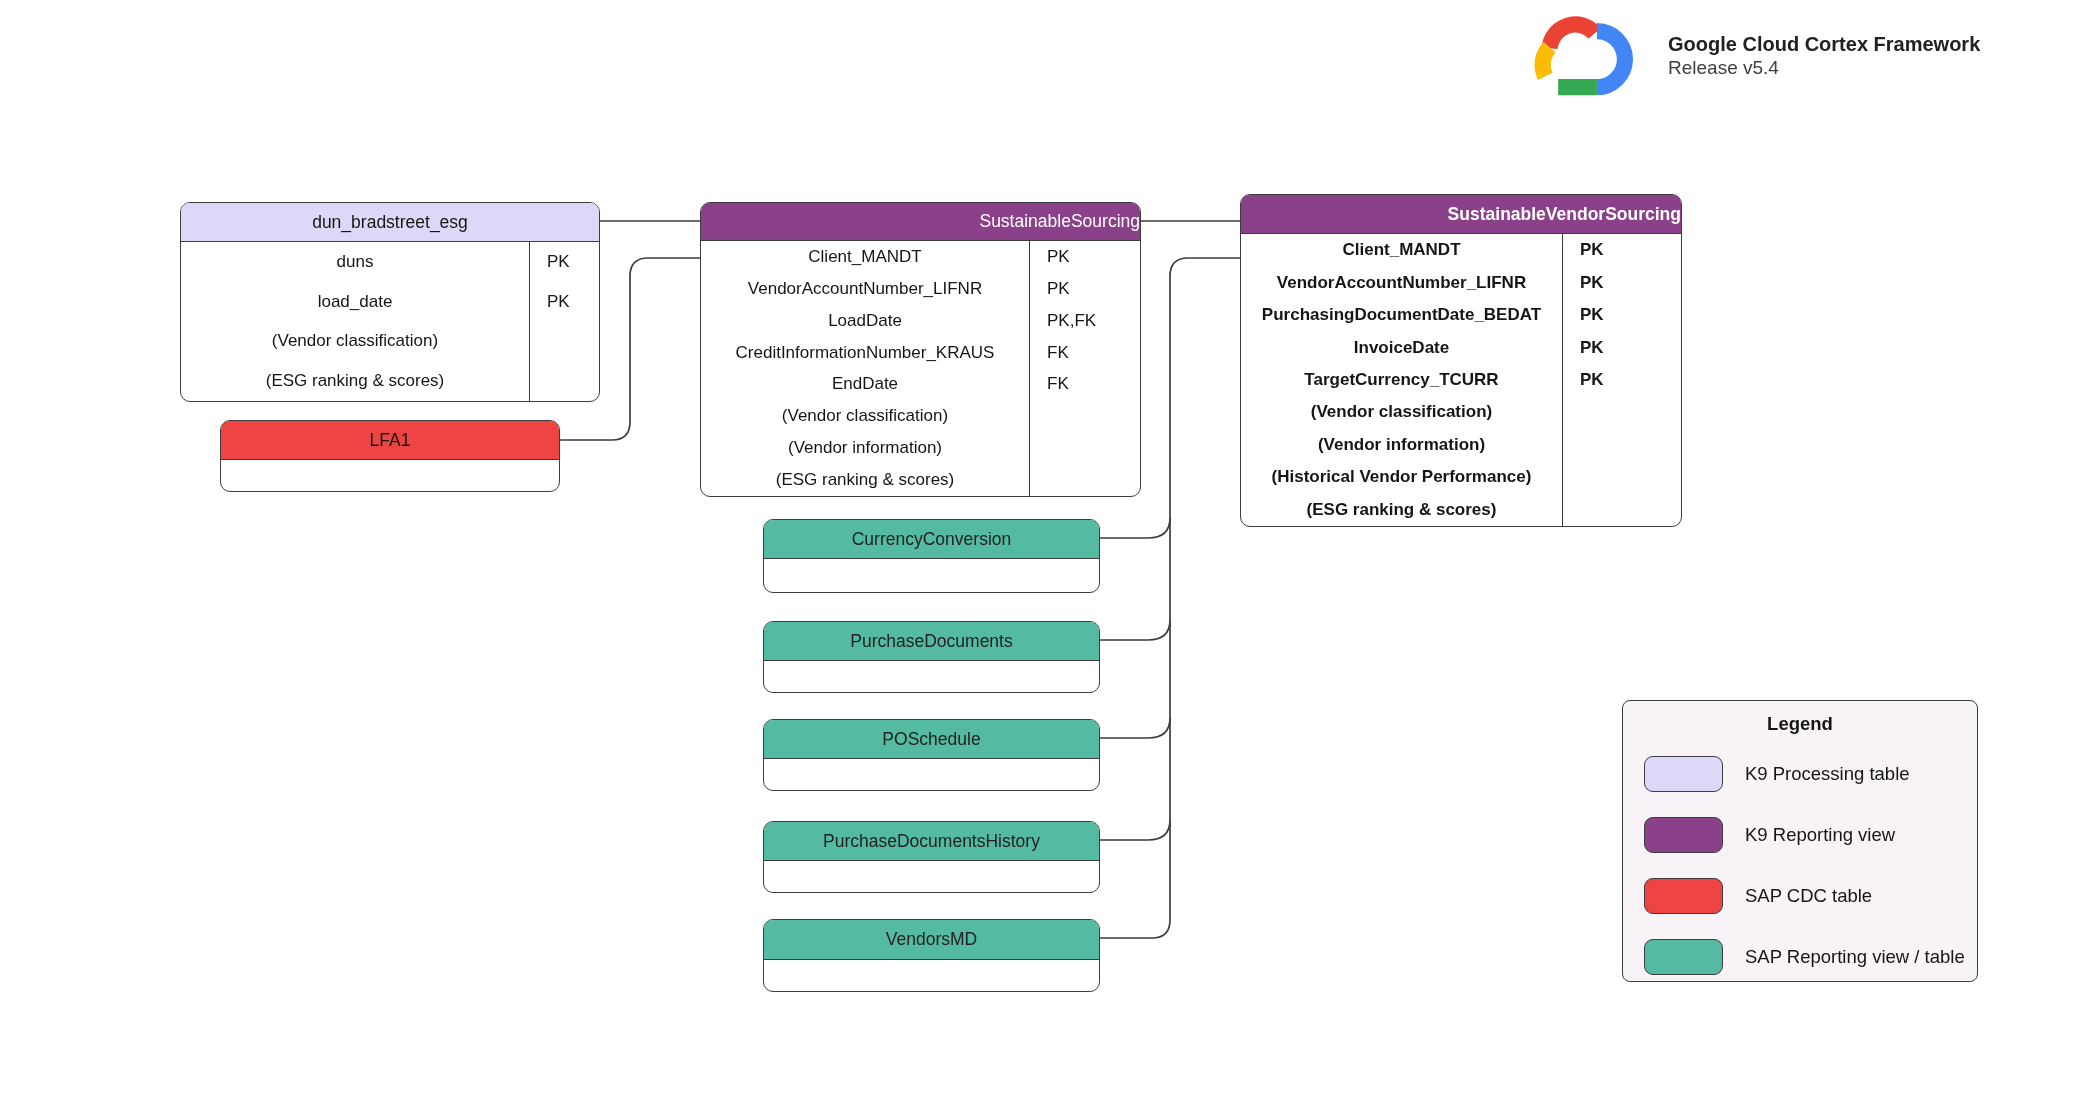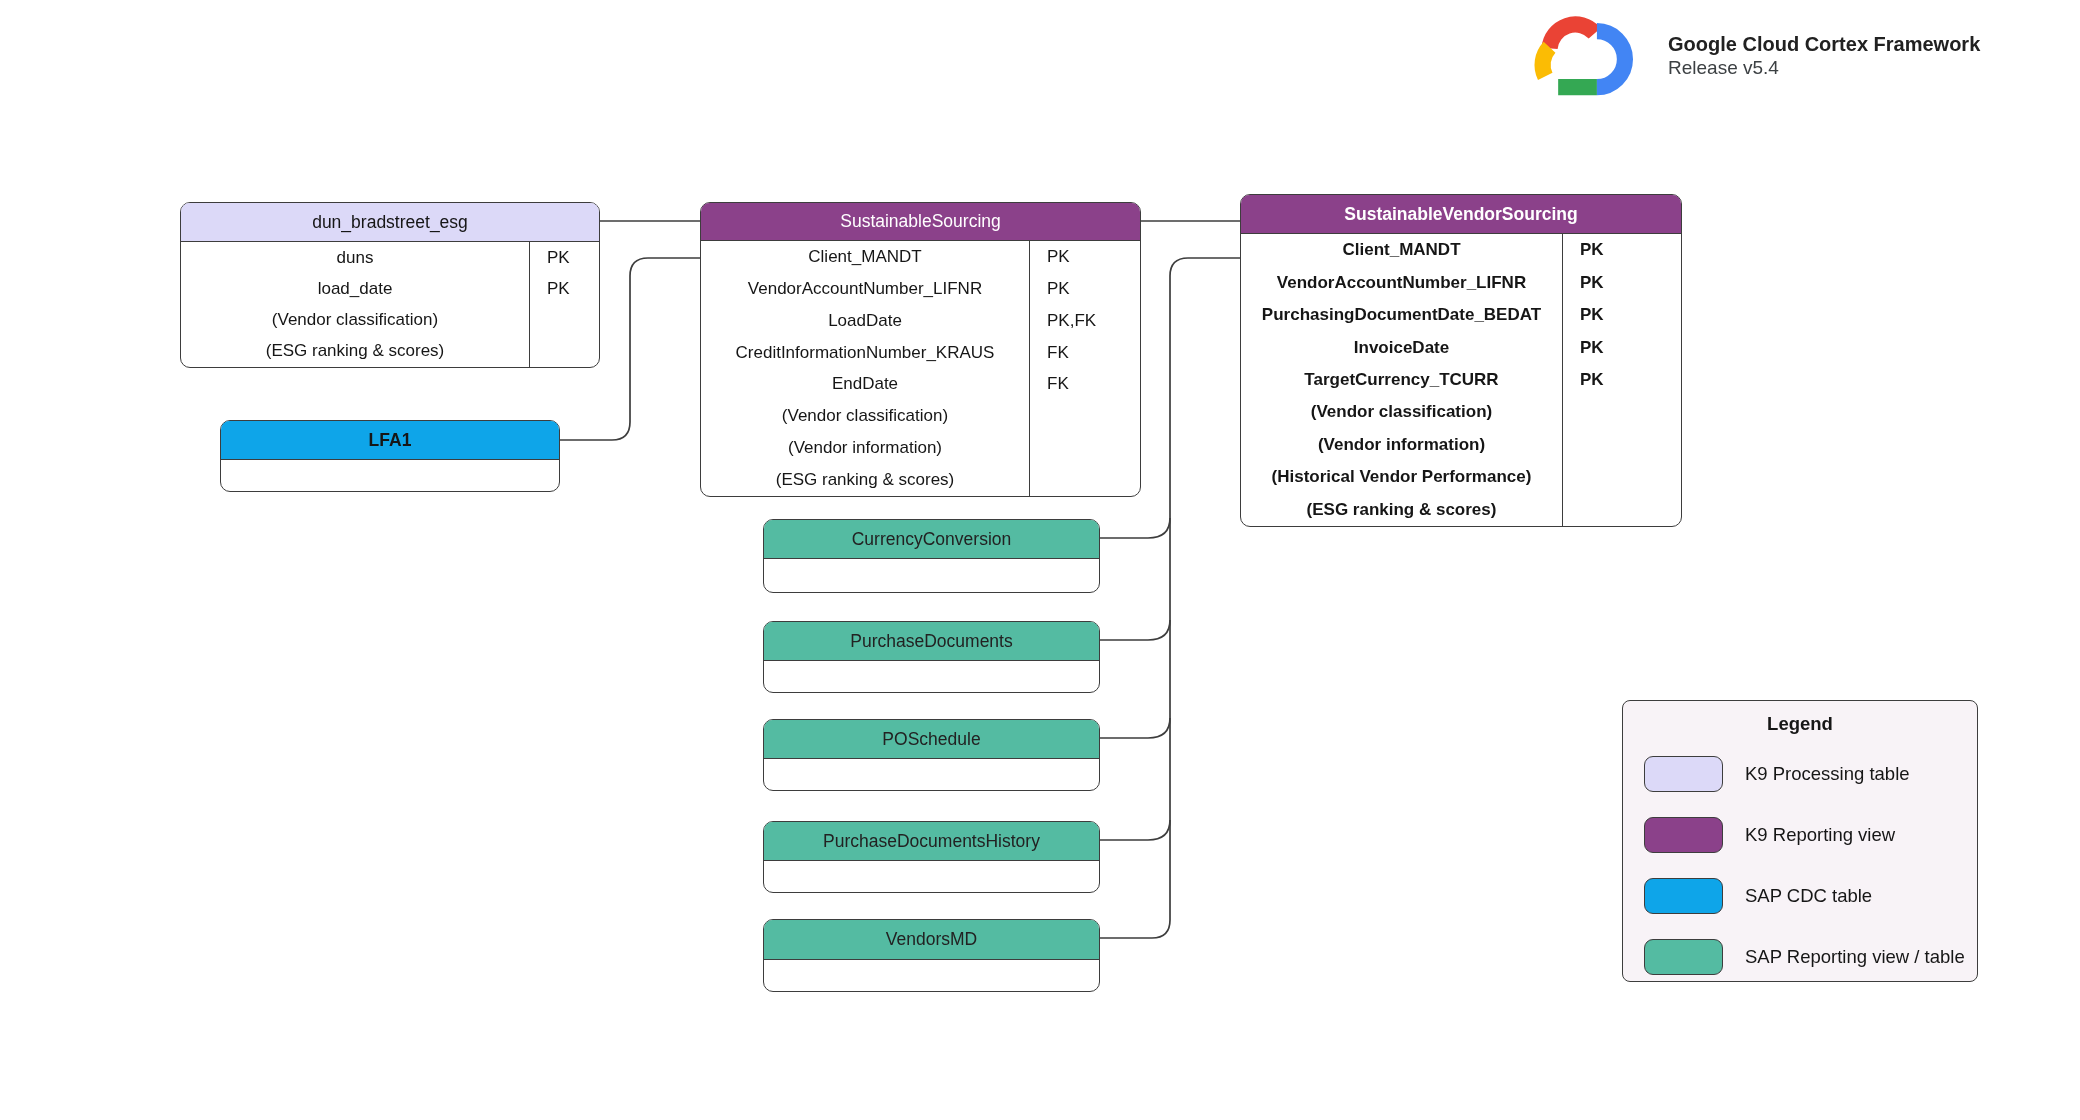--- a/index.html
+++ b/index.html
@@ -34,22 +34,22 @@
   .fname{flex:1;display:flex;align-items:center;justify-content:center;white-space:nowrap;}
   .fkey{
     width:var(--keyw,70px);
     border-left:1.6px solid #3d3d3d;
     display:flex;align-items:center;
     padding-left:17px;box-sizing:border-box;
     white-space:nowrap;
   }
   
   .c-k9p{background:#dcd9f8;color:#161616;}
-  .c-k9r{background:#8b418a;color:#ffffff;}
-  .c-cdc{background:#0ea5e9;color:#161616;font-weight:bold;}
+  .c-k9r{background:#8b418a;color:#ffffff;justify-content:flex-end;}
+  .c-cdc{background:#ef4444;color:#161616;}
   .c-sap{background:#54bba2;color:#222222;}
 
   
   .brand{position:absolute;z-index:2;display:flex;align-items:flex-start;}
   .brand-text{margin-left:28px;padding-top:22px;}
   .brand-title{font-size:20px;font-weight:bold;color:#212121;line-height:24px;}
   .brand-sub{font-size:19px;color:#3c4043;line-height:23px;}
 
   
   .legend{
@@ -99,21 +99,21 @@
       <circle cx="44" cy="46" r="11" fill="#ffffff"></circle>
       <circle cx="59" cy="41" r="14" fill="#ffffff"></circle>
       <rect x="36" y="44" width="36" height="14" rx="7" fill="#ffffff"></rect>
     </svg>
     <div class="brand-text">
       <div class="brand-title">Google Cloud Cortex Framework</div>
       <div class="brand-sub">Release v5.4</div>
     </div>
   </div>
 
-  <div class="tbl" style="left:180px;top:202px;width:420px;height:166px;--keyw:70px;">
+  <div class="tbl" style="left:180px;top:202px;width:420px;height:200px;--keyw:70px;">
     <div class="thead c-k9p" style="height:38px;">
       <span>dun_bradstreet_esg</span>
     </div>
     <div class="tbody">
       <div class="trow">
           <span class="fname">duns</span>
           <span class="fkey">PK</span>
         </div>
       <div class="trow">
           <span class="fname">load_date</span>

